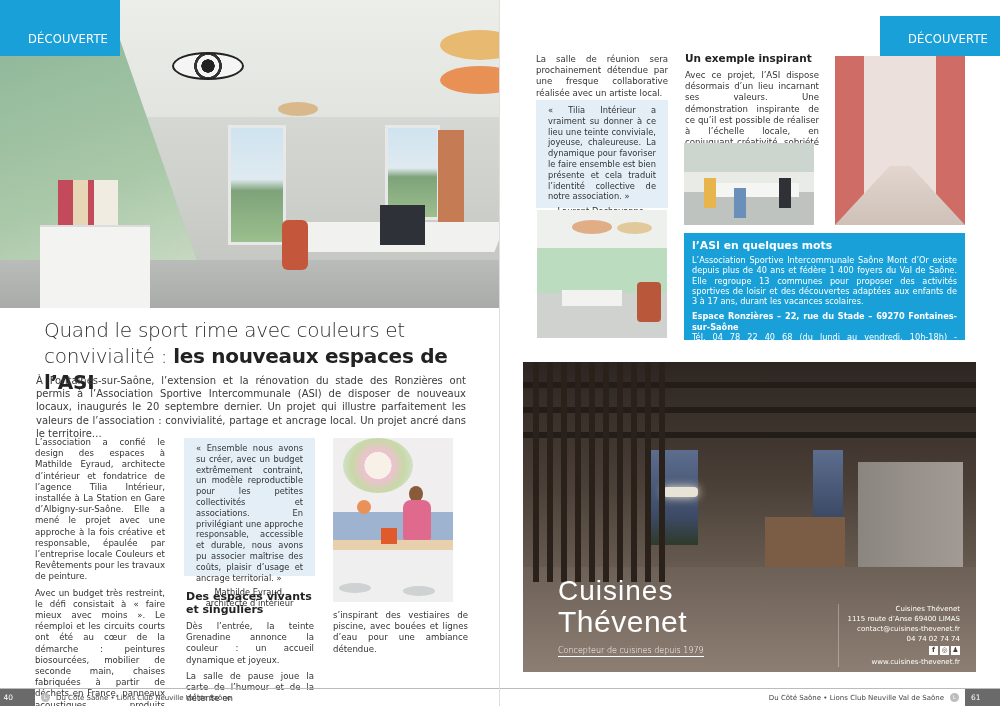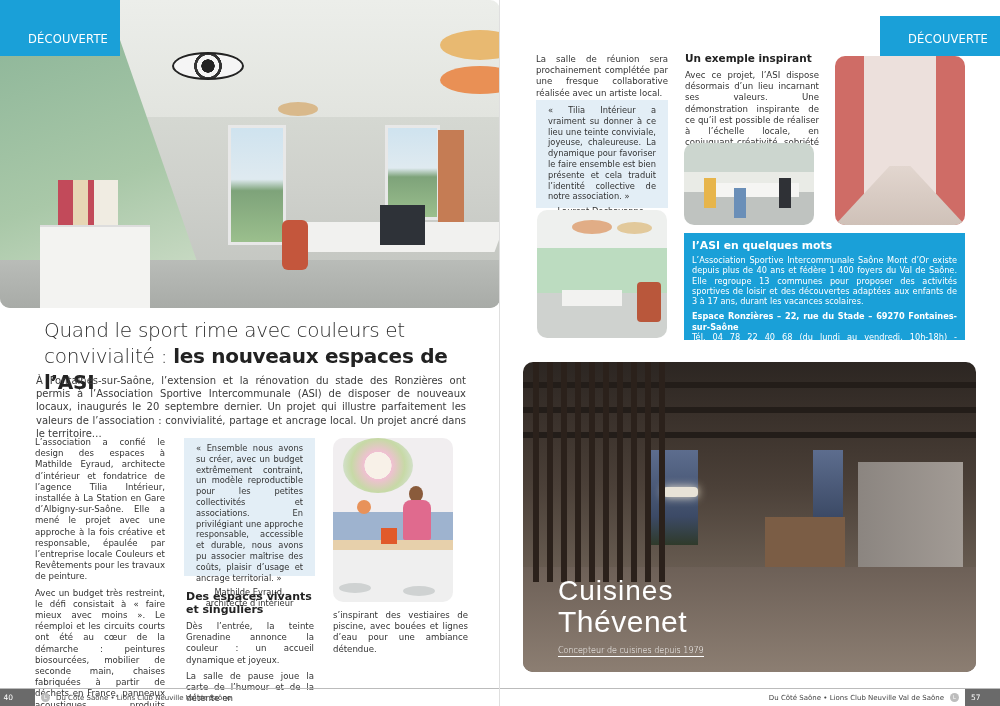--- a/index.html
+++ b/index.html
@@ -9,21 +9,21 @@
   .page { position: absolute; top: 0; height: 706px; background: #fff; }
   .page-left { left: 0; width: 500px; }
   .page-right { left: 500px; width: 500px; }
   .spine { position: absolute; left: 499px; top: 0; width: 2px; height: 706px; background: linear-gradient(90deg, #d8d8d8, #f4f4f4); }
 
   .section-tag { position: absolute; background: #1aa0d8; color: #fff; font-size: 11.5px; letter-spacing: 0.2px; display: flex; align-items: flex-end; padding: 0 0 10px 16px; justify-content: center; }
   .tag-left { left: 0; top: 0; width: 120px; height: 56px; z-index: 3; }
   .tag-right { left: 380px; top: 16px; width: 120px; height: 40px; z-index: 3; }
 
   
-  .photo { position: absolute; overflow: hidden; border-radius: 10px; }
+  .photo { position: absolute; overflow: hidden; }
   .hero { left: 0; top: 0; width: 500px; height: 308px;
     background: linear-gradient(180deg, #eceeea 0%, #e2e4df 38%, #d5d8d2 38%, #cfd1cc 60%, #bfc2bd 100%); }
   .hero .wall-green { position:absolute; left:0; top:40px; width:200px; height:230px; background: linear-gradient(160deg,#8fb79a,#a9c8a8 60%,#c9dac4); clip-path: polygon(0 0, 60% 0, 100% 100%, 0 100%); }
   .hero .window1 { position:absolute; left:228px; top:125px; width:58px; height:120px; background: linear-gradient(180deg,#cfe3ef 0%,#dfeaf0 45%,#7ea37a 55%,#9bbf8d 100%); border:3px solid #e8e8e8; }
   .hero .window2 { position:absolute; left:385px; top:125px; width:55px; height:95px; background: linear-gradient(180deg,#cfe3ef 0%,#dfeaf0 45%,#7ea37a 55%,#9bbf8d 100%); border:3px solid #e8e8e8; }
   .hero .ball { position:absolute; left:172px; top:52px; width:72px; height:28px; border-radius:50%; background: radial-gradient(circle at 50% 50%, #222 18%, #f5f5f5 19%, #f5f5f5 30%, #333 31%, #333 38%, #f5f5f5 39%); border:2px solid #222; }
   .hero .disc1 { position:absolute; left:440px; top:30px; width:80px; height:30px; border-radius:50%; background:#e8b971; }
   .hero .disc2 { position:absolute; left:440px; top:66px; width:80px; height:28px; border-radius:50%; background:#e99055; }
   .hero .disc3 { position:absolute; left:278px; top:102px; width:40px; height:14px; border-radius:50%; background:#d9b98b; }
   .hero .cabinet { position:absolute; left:40px; top:225px; width:110px; height:83px; background:#f3f3f1; border-top:2px solid #ddd; }
@@ -190,21 +190,21 @@
   </div>
 </div>
 
 <div class="spine"></div>
 
 <div class="page page-right">
   <div class="section-tag tag-right">DÉCOUVERTE</div>
 </div>
 
 <div class="col col-r1">
-  <p>La salle de réunion sera prochainement complétée par une fresque collaborative réalisée avec un artiste local.</p>
+  <p>La salle de réunion sera prochainement détendue par une fresque collaborative réalisée avec un artiste local.</p>
 </div>
 
 <div class="quote quote2">
   <p>« Tilia Intérieur a vraiment su donner à ce lieu une teinte conviviale, joyeuse, chaleureuse. La dynamique pour favoriser le faire ensemble est bien présente et cela traduit l’identité collective de notre association. »</p>
   <div class="author">
     <div>Laurent Dechavanne,</div>
     <div>Directeur de l’ASI</div>
   </div>
 </div>
 
@@ -259,19 +259,31 @@
   <div class="slat" style="left:122px"></div>
   <div class="slat" style="left:136px"></div>
 
   <div class="ad-brand">
     <div class="l1">Cuisines</div>
     <div class="l2">Thévenet</div>
     <div class="l3">Concepteur de cuisines depuis 1979</div>
   </div>
 
 
+  <div class="ad-contact">
+    <div>Cuisines Thévenet</div>
+    <div>1115 route d’Anse 69400 LIMAS</div>
+    <div>contact@cuisines-thevenet.fr</div>
+    <div>04 74 02 74 74</div>
+    <div class="ad-social">
+      <span>f</span>
+      <span>◎</span>
+      <span>♟</span>
+    </div>
+    <div>www.cuisines-thevenet.fr</div>
+  </div>
 </div>
 
 <div class="footer footer-right">
   <span>Du Côté Saône • Lions Club Neuville Val de Saône</span>
   <div class="lions">L</div>
-  <div class="pagenum">57</div>
+  <div class="pagenum">61</div>
 </div>
 
 </body></html>

